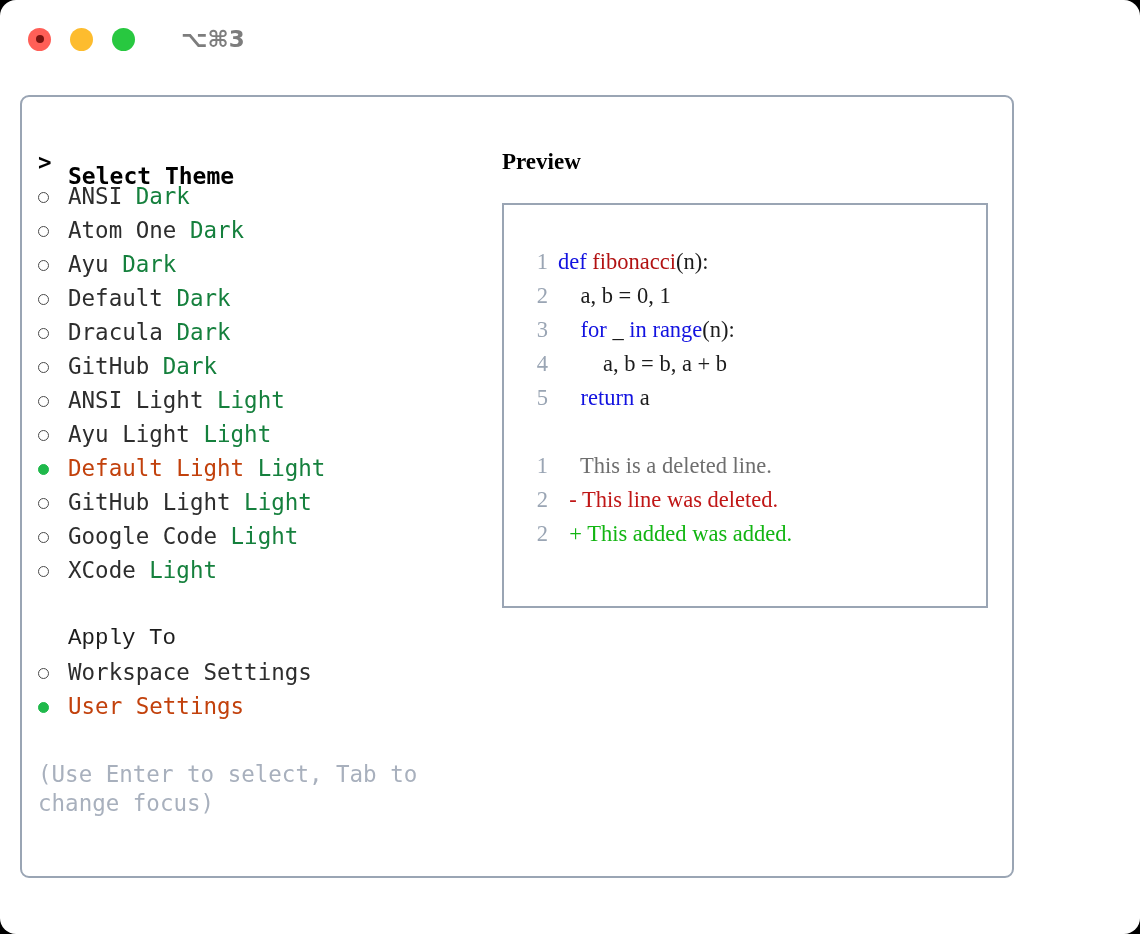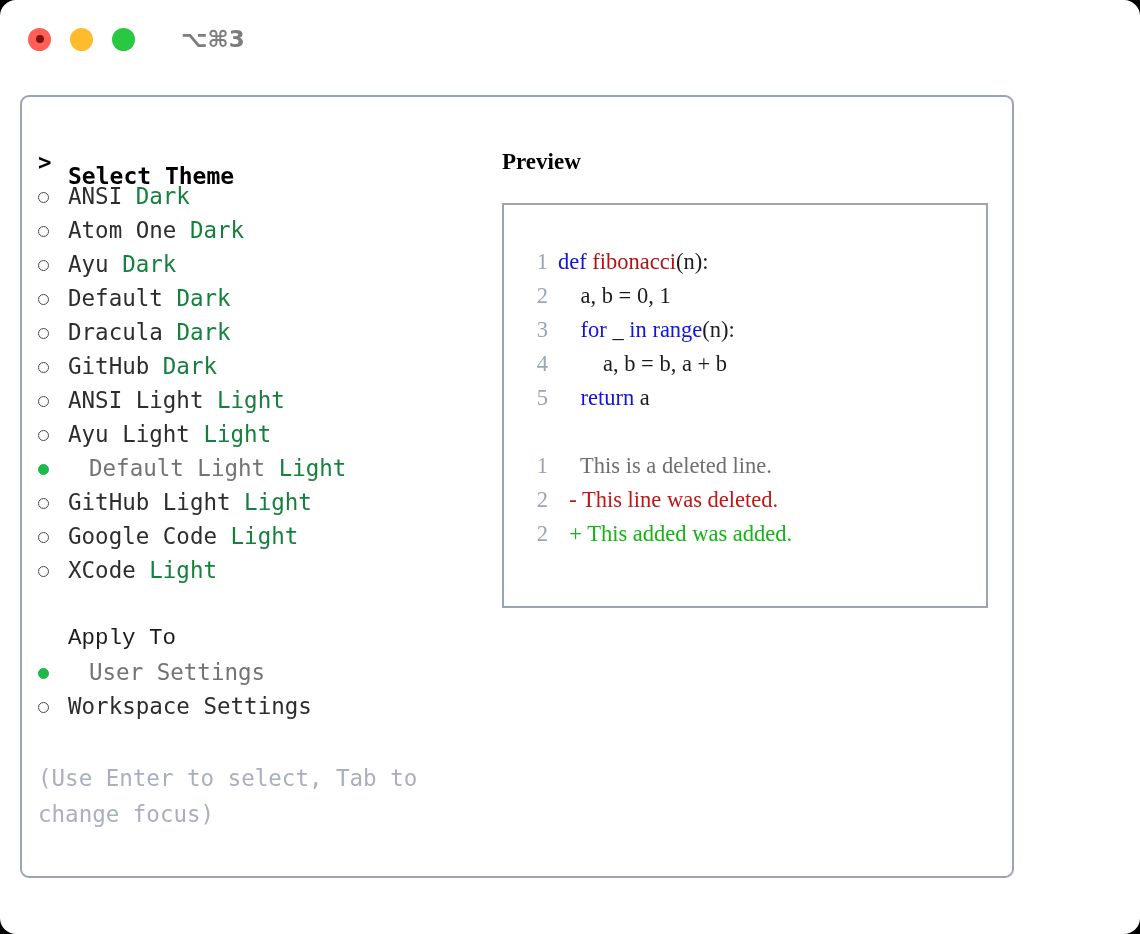--- a/index.html
+++ b/index.html
@@ -131,39 +131,38 @@
   .header-label {
     font-weight: bold;
     color: #000000;
     font-size: 23px;
     margin-top: 27px;
   }
   .item-label {
     color: #2d2d2d;
   }
   .item-label.selected {
-    color: #737373;
-    margin-left: 21px;
+    color: #c2410c;
   }
   .item-suffix {
     color: #15803d;
   }
   .plain-header {
     color: #1c1c1c;
     font-family: Liberation Mono, monospace;
   }
   .spacer-row { height: 34px; }
 
   .hint {
     position: absolute;
     left: 16px;
     top: 663px;
     width: 420px;
     font-size: 22.5px;
-    line-height: 36px;
+    line-height: 29px;
     color: #a8b0bd;
     white-space: pre-wrap;
   }
 
   
   .right-col {
     position: absolute;
     left: 480px;
     top: 48px;
     width: 500px;
@@ -257,22 +256,22 @@
           </div>
 
         <div class="spacer-row"></div>
 
         <div class="row">
           <span class="marker"></span>
           <span class="plain-header">Apply To</span>
         </div>
 
         <div id="apply-items">
+            <div class="row"><span class="marker"><span class="ring"></span></span><span class="item-label">Workspace Settings</span></div>
             <div class="row"><span class="marker"><span class="ring filled"></span></span><span class="item-label selected">User Settings</span></div>
-            <div class="row"><span class="marker"><span class="ring"></span></span><span class="item-label">Workspace Settings</span></div>
           </div>
 
       </div>
 
       <div class="hint">(Use Enter to select, Tab to change focus)</div>
 
       <div class="right-col">
         <div class="preview-title">Preview</div>
 
         <div class="code-box">

